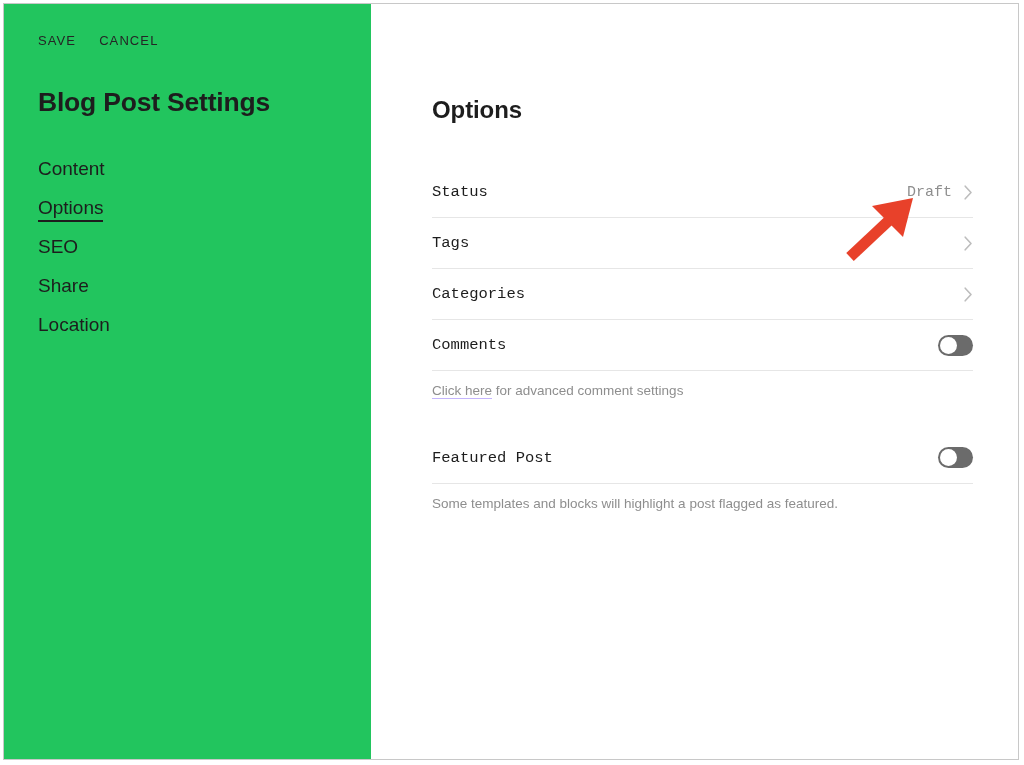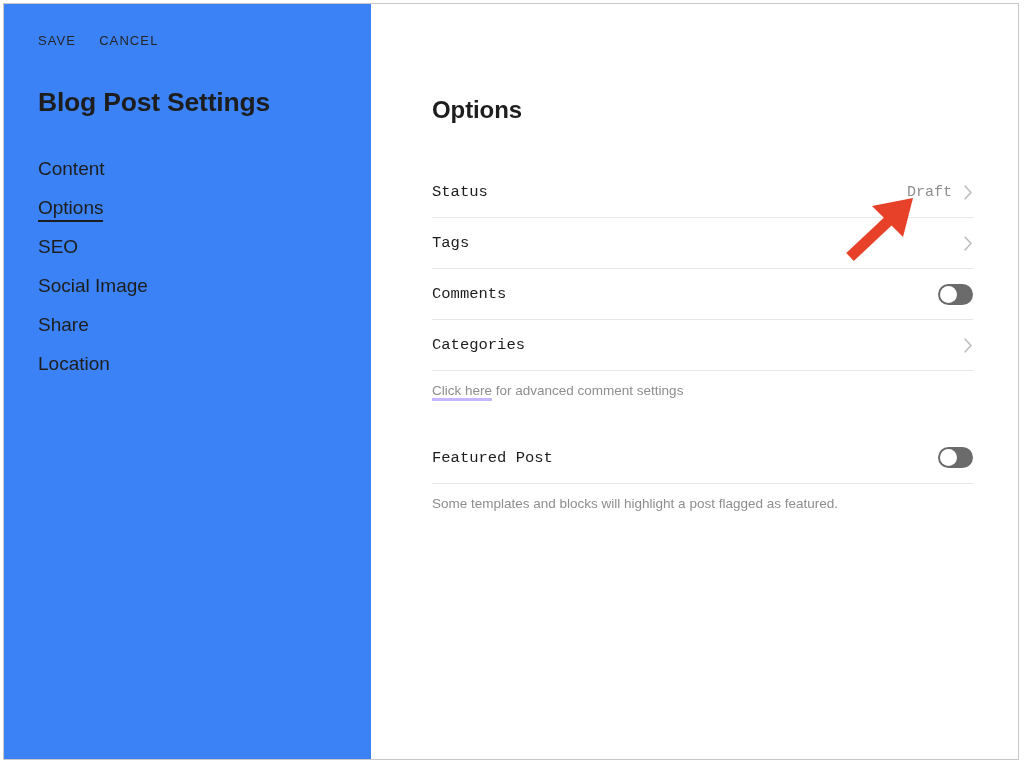--- a/index.html
+++ b/index.html
@@ -24,21 +24,21 @@
     box-sizing: border-box;
     display: flex;
     background: #ffffff;
     overflow: hidden;
   }
 
   
   .sidebar {
     width: 367px;
     flex: 0 0 367px;
-    background: #3b82f6;
+    background: #22c55e;
     position: relative;
     box-sizing: border-box;
   }
 
   .topbar {
     position: absolute;
     left: 34px;
     top: 29px;
     display: flex;
     align-items: center;
@@ -173,21 +173,21 @@
   .helper {
     font-size: 13.5px;
     color: #8e8e8e;
     padding-top: 11px;
     line-height: 1.3;
     white-space: nowrap;
   }
   .helper-link {
     color: #8e8e8e;
     text-decoration: none;
-    border-bottom: 3px solid #c4b5fd;
+    border-bottom: 1px solid #c4b5fd;
     cursor: pointer;
   }
 
   .spacer-gap { height: 33px; }
 
   
   .arrow-layer {
     position: absolute;
     left: 0;
     top: 0;
@@ -214,23 +214,20 @@
       <div class="nav-item">
         <span class="nav-label">Content</span>
       </div>
       <div class="nav-item active">
         <span class="nav-label">Options</span>
       </div>
       <div class="nav-item">
         <span class="nav-label">SEO</span>
       </div>
       <div class="nav-item">
-        <span class="nav-label">Social Image</span>
-      </div>
-      <div class="nav-item">
         <span class="nav-label">Share</span>
       </div>
       <div class="nav-item">
         <span class="nav-label">Location</span>
       </div>
     </div>
 
   </div>
 
   <div class="main">
@@ -255,36 +252,36 @@
         <span class="row-label">Tags</span>
         <span class="row-right">
           <span class="chevron">
             <svg width="9" height="15" viewBox="0 0 9 15">
               <path d="M1.2 1.2 L7 7.5 L1.2 13.8" fill="none" stroke="#bdbdbd" stroke-width="1.6" stroke-linecap="round" stroke-linejoin="round"></path>
             </svg>
           </span>
         </span>
       </div>
 
-      <div class="row no-pointer">
-        <span class="row-label">Comments</span>
-        <span class="row-right">
-          <span class="toggle">
-            <span class="knob"></span>
-          </span>
-        </span>
-      </div>
-
       <div class="row">
         <span class="row-label">Categories</span>
         <span class="row-right">
           <span class="chevron">
             <svg width="9" height="15" viewBox="0 0 9 15">
               <path d="M1.2 1.2 L7 7.5 L1.2 13.8" fill="none" stroke="#bdbdbd" stroke-width="1.6" stroke-linecap="round" stroke-linejoin="round"></path>
             </svg>
+          </span>
+        </span>
+      </div>
+
+      <div class="row no-pointer">
+        <span class="row-label">Comments</span>
+        <span class="row-right">
+          <span class="toggle">
+            <span class="knob"></span>
           </span>
         </span>
       </div>
 
       <div class="helper">
         <span class="helper-link">Click here</span><span> for advanced comment settings</span>
       </div>
 
       <div class="spacer-gap"></div>
 

